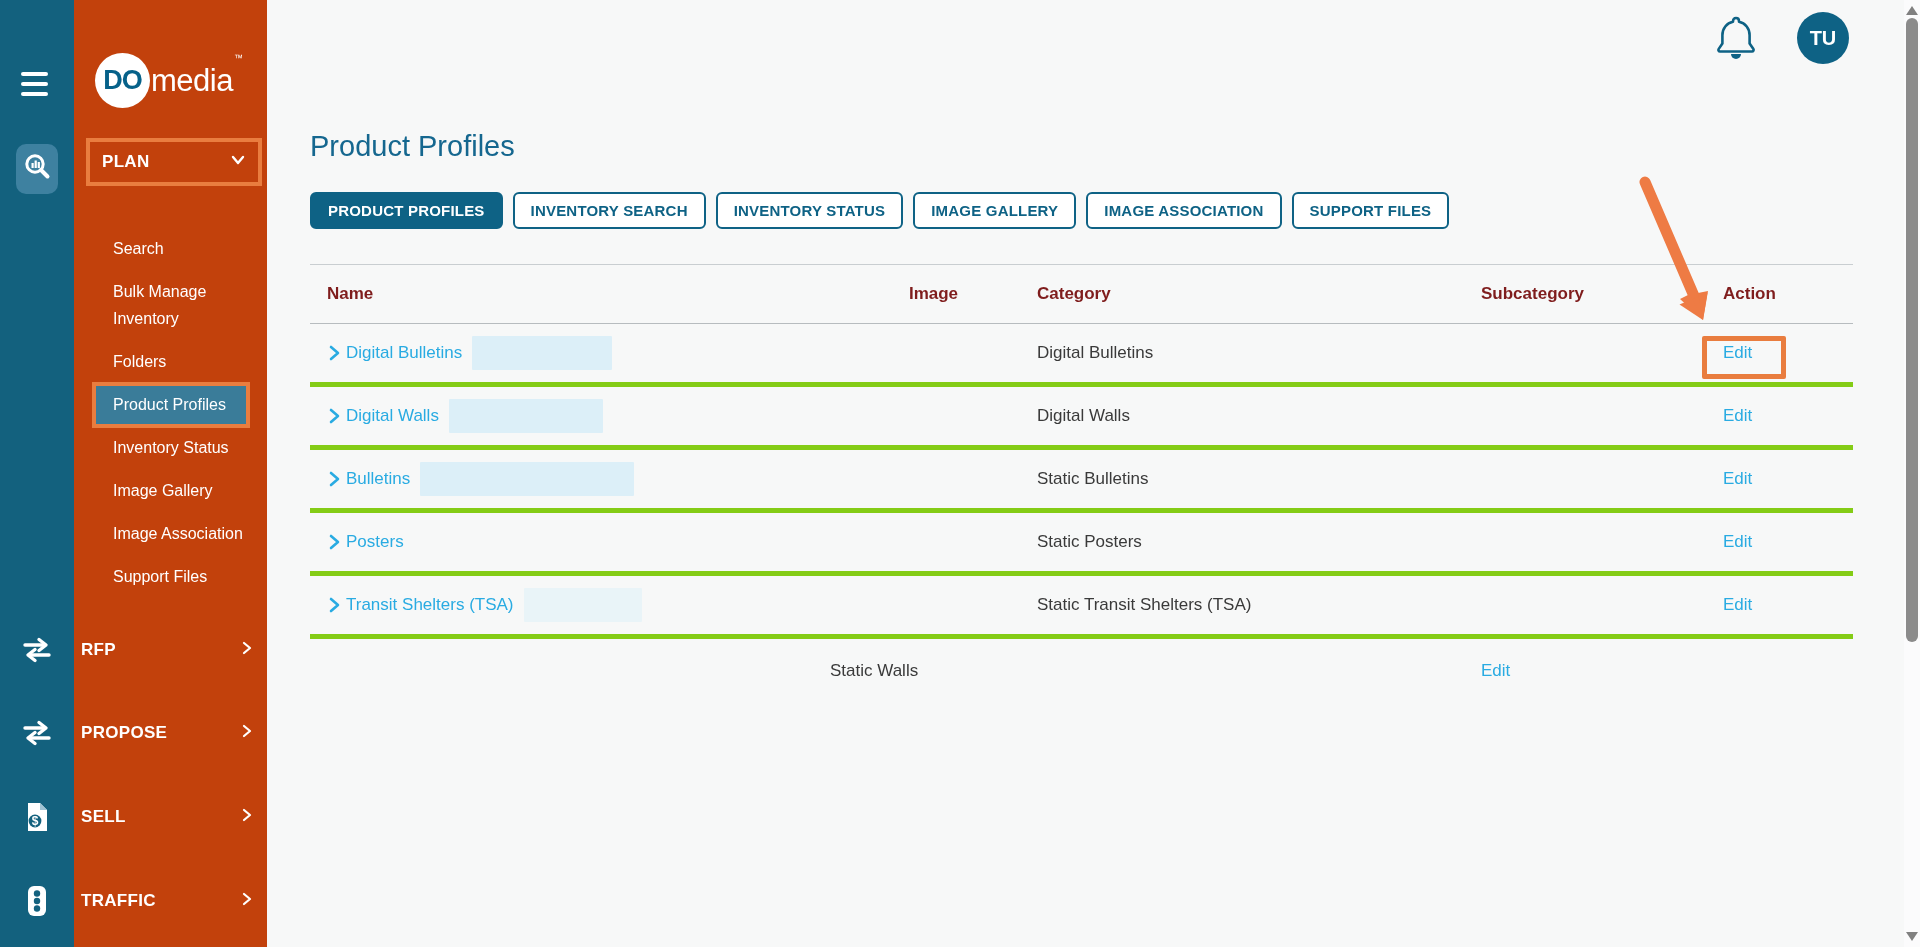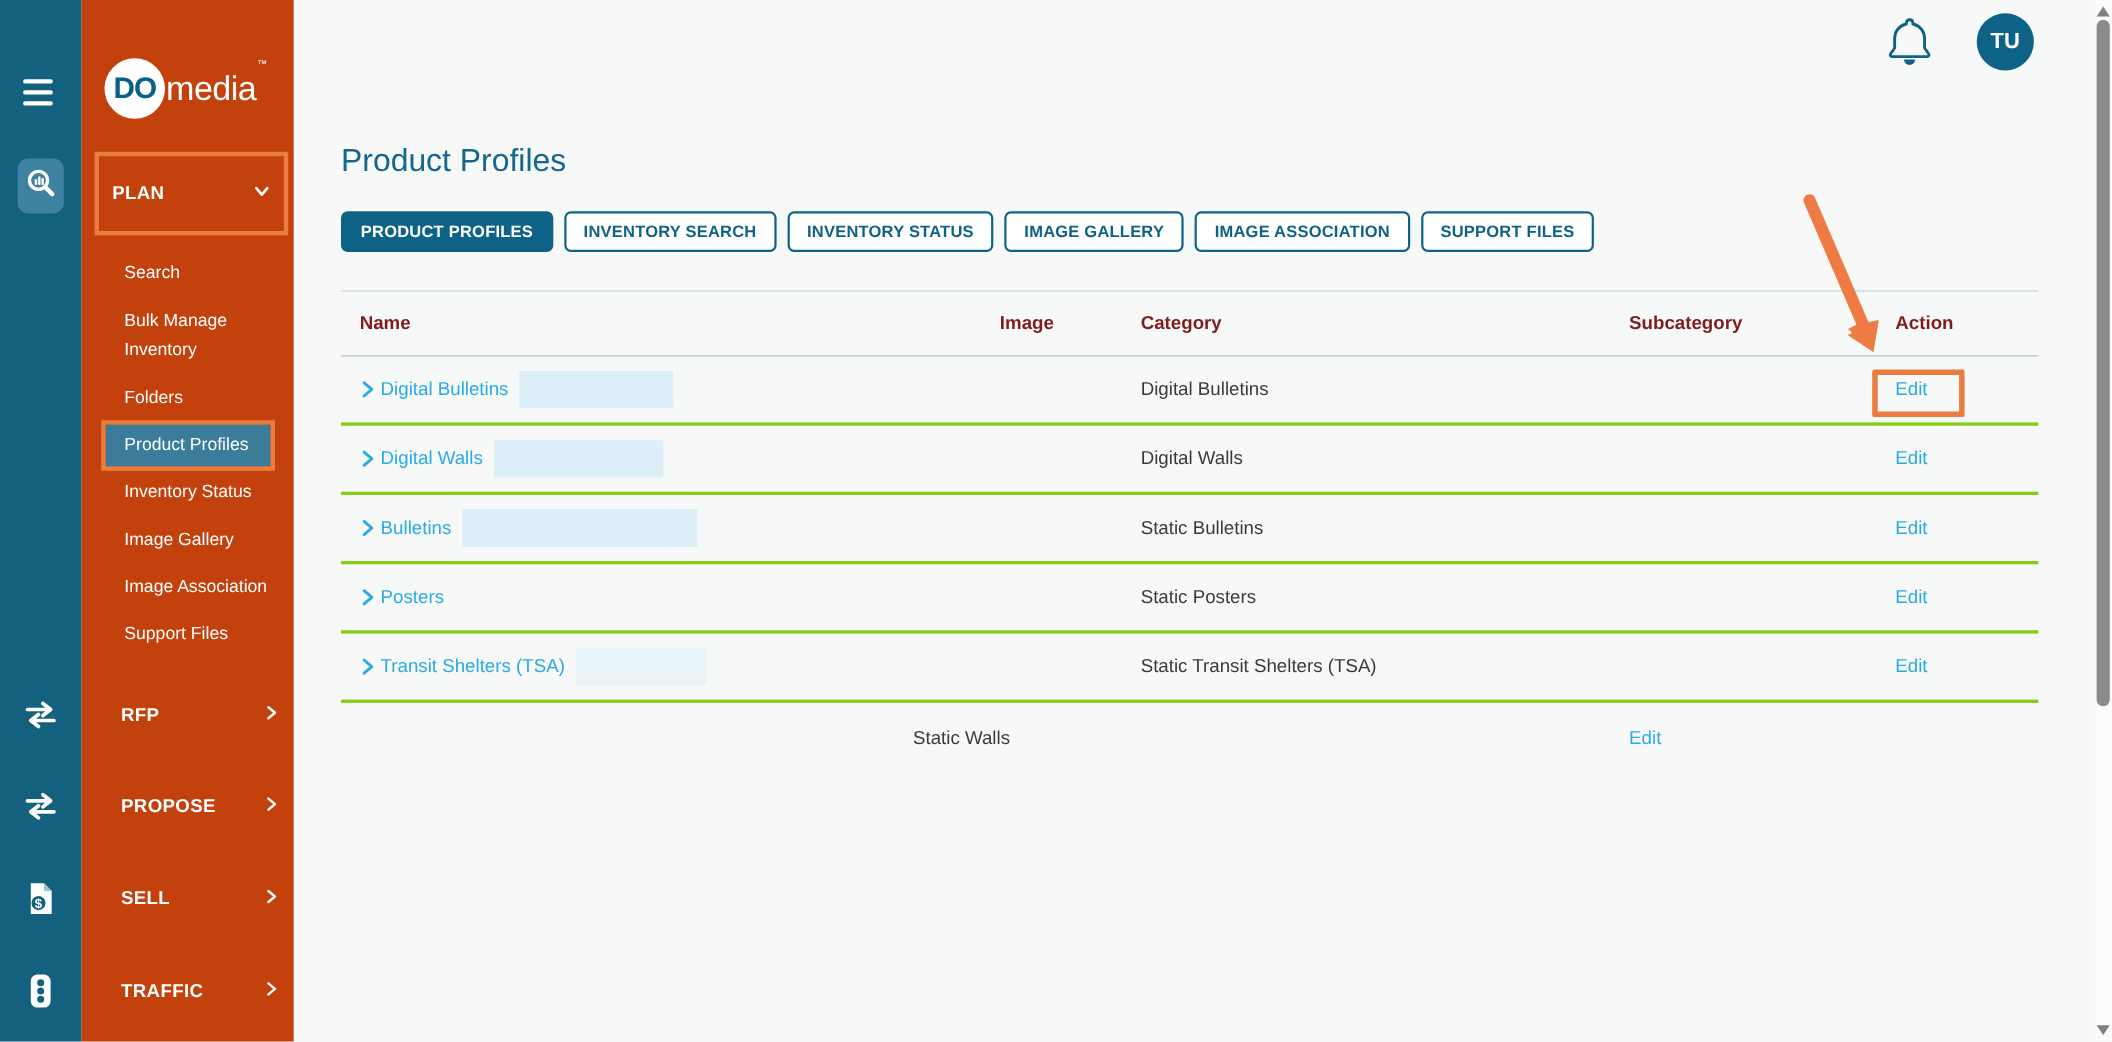--- a/index.html
+++ b/index.html
@@ -13,45 +13,45 @@
   .search-btn { position:absolute; left:16px; top:144px; width:42px; height:50px; border-radius:10px; background:#3E81A0; display:flex; align-items:center; justify-content:center; }
   .rail-icon { position:absolute; left:21px; width:32px; height:32px; display:flex; align-items:center; justify-content:center; }
 
   
   .panel { position:absolute; left:74px; top:0; width:193px; height:947px; background:#c2410c; z-index:2; color:#fff; }
   .logo { position:absolute; left:21px; top:53px; display:flex; align-items:center; }
   .logo-circle { width:55px; height:55px; border-radius:50%; background:#fff; color:#066189; display:flex; align-items:center; justify-content:center; font-weight:bold; font-size:27px; letter-spacing:-1px; }
   .logo-media { color:#fff; font-size:31px; font-weight:400; margin-left:1px; letter-spacing:-.5px; }
   .logo-tm { color:#fff; font-size:9px; vertical-align:top; margin-left:1px; position:relative; top:-10px; }
 
-  .plan-header { position:absolute; left:12px; top:138px; width:176px; height:76px; border:4px solid #E97D3F; display:flex; align-items:center; justify-content:space-between; padding:0 11px 0 12px; cursor:pointer; }
+  .plan-header { position:absolute; left:12px; top:138px; width:176px; height:48px; border:4px solid #E97D3F; display:flex; align-items:center; justify-content:space-between; padding:0 11px 0 12px; cursor:pointer; }
   .plan-label { font-size:17px; font-weight:700; letter-spacing:.3px; }
 
   .plan-submenu { position:absolute; left:39px; top:215px; width:132px;margin-top:20px; }
   .plan-item { font-size:16px; line-height:27px; margin-bottom:16px; color:#fff; cursor:pointer; }
   .plan-item.active { display:inline-block; background:#3A7C99; outline:4px solid #E97D3F; padding:5px 20px 6px 17px; margin-left:-17px; margin-bottom:10px; margin-top:-5px; white-space:nowrap; }
 
-  .side-section { position:absolute; left:36px; right:12px; height:28px; display:flex; align-items:center; justify-content:space-between; cursor:pointer; }
+  .side-section { position:absolute; left:7px; right:12px; height:28px; display:flex; align-items:center; justify-content:space-between; cursor:pointer; }
   .side-section .lbl { font-size:17px; font-weight:700; letter-spacing:.3px; }
 
   
   .bell { position:absolute; left:1712px; top:12px; width:48px; height:50px; cursor:pointer; z-index:1; }
   .avatar { position:absolute; left:1797px; top:12px; width:52px; height:52px; border-radius:50%; background:#0E6285; color:#fff; font-size:20px; font-weight:600; display:flex; align-items:center; justify-content:center; cursor:pointer; z-index:1; }
 
   
   .main { position:absolute; left:267px; top:0; width:1637px; height:947px; background:#F7F8F8; }
   .page-title { position:absolute; left:43px; top:130px; font-size:29px; color:#15678F; font-weight:400; }
   .tabs { position:absolute; left:43px; top:192px; display:flex; gap:10px; }
   .tab { height:37px; display:flex; align-items:center; padding:0 16px; border-radius:6px; font-size:15px; font-weight:700; letter-spacing:.2px; color:#0E6285; background:#fff; border:2px solid #0E6285; cursor:pointer; white-space:nowrap; }
   .tab.active { background:#0E6285; color:#fff; border-color:#0E6285; }
 
   .table { position:absolute; left:43px; top:264px; width:1543px; border-top:1px solid #C9CED1; }
   .thead, .trow { display:grid; grid-template-columns:520px 207px 444px 242px 130px; align-items:center; }
   .thead { height:59px; border-bottom:1px solid #B7BCBF; }
-  .trow { height:63px; border-bottom:3px solid #84cc16; }
+  .trow { height:63px; border-bottom:5px solid #84cc16; }
   .trow:last-child { border-bottom:none; }
   .hcell { font-size:17px; font-weight:600; color:#7f1d1d; }
   .hcell.c-name { padding-left:17px; }
   .hcell.c-image { text-align:center; }
   .cell { font-size:17px; color:#3A3A3A; }
   .name-cell { padding-left:17px; display:flex; align-items:center; }
   .chev { display:flex; align-items:center; margin-right:4px; }
   .name-link { color:#29ABE2; text-decoration:none; cursor:pointer; white-space:nowrap; }
   .redact { display:inline-block; height:34px; background:#DCEFF8; margin-left:10px; border-radius:1px; }
   .redact.faint { opacity:.5; }

